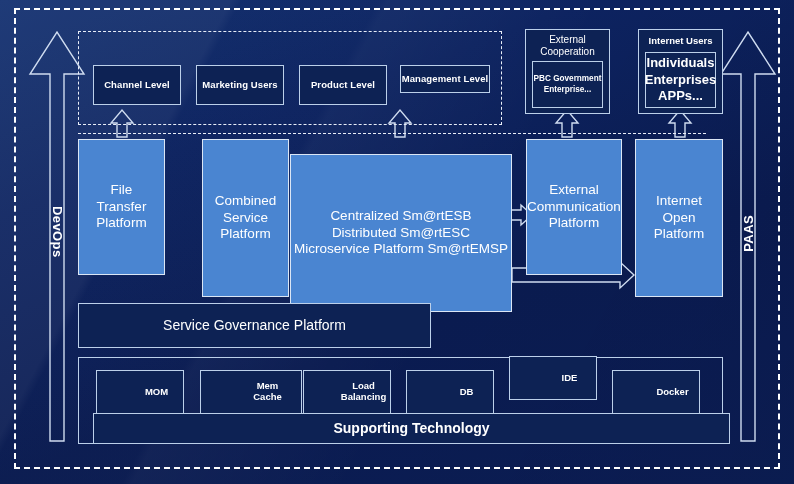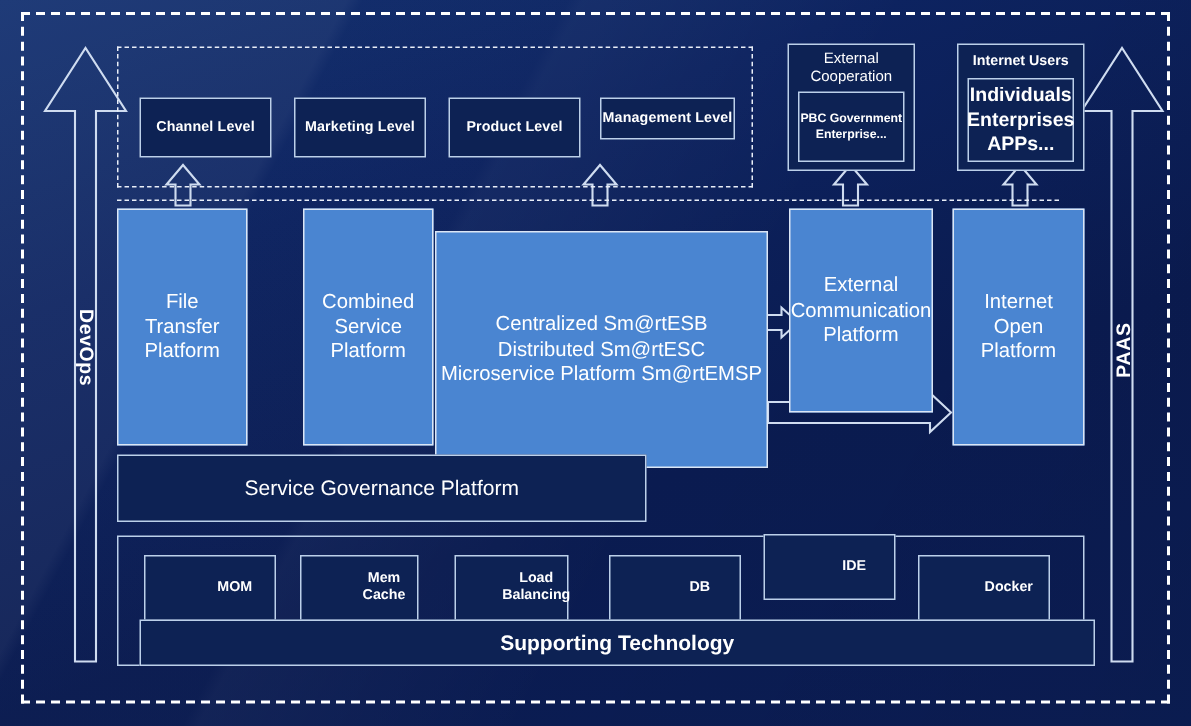--- a/index.html
+++ b/index.html
@@ -87,21 +87,21 @@
 
   <div class="vlabel down" style="left:50px;top:206px;">DevOps</div>
   <div class="vlabel up" style="left:741px;top:215px;">PAAS</div>
 
   <div class="dashbox" style="left:78px;top:31px;width:424px;height:94px;"></div>
 
   <div class="dkbox tiny" style="left:93px;top:65px;width:88px;height:40px;">
     <span>Channel Level</span>
   </div>
   <div class="dkbox tiny" style="left:196px;top:65px;width:88px;height:40px;">
-    <span>Marketing Level</span>
+    <span>Marketing Users</span>
   </div>
   <div class="dkbox tiny" style="left:299px;top:65px;width:88px;height:40px;">
     <span>Product Level</span>
   </div>
   <div class="dkbox tiny" style="left:400px;top:65px;width:90px;height:28px;">
     <span>Management Level</span>
   </div>
 
   <div class="dkbox" style="left:525px;top:29px;width:85px;height:85px;flex-direction:column;justify-content:flex-start;padding-top:4px;">
     <div style="font-size:10px;line-height:1.18;">
@@ -124,21 +124,21 @@
   <div class="dkbox" style="left:645px;top:52px;width:71px;height:56px;flex-direction:column;">
     <div style="font-size:13px;font-weight:bold;line-height:1.3;">
       <div>Individuals</div>
       <div>Enterprises</div>
       <div>APPs...</div>
     </div>
   </div>
 
   <div style="position:absolute;left:78px;top:133px;width:628px;height:0;border-top:1.6px dashed #e9eef8;"></div>
 
-  <div class="ltbox plat" style="left:78px;top:139px;width:87px;height:158px;flex-direction:column;">
+  <div class="ltbox plat" style="left:78px;top:139px;width:87px;height:136px;flex-direction:column;">
     <div>File</div>
     <div>Transfer</div>
     <div>Platform</div>
   </div>
 
   <div class="ltbox plat" style="left:190px;top:139px;width:87px;height:158px;flex-direction:column;margin-left:12px;">
     <div>Combined</div>
     <div>Service</div>
     <div>Platform</div>
   </div>
@@ -163,25 +163,25 @@
 
   <div class="dkbox lg" style="left:78px;top:303px;width:353px;height:45px;">
     <span>Service Governance Platform</span>
   </div>
 
   <div class="dkbox" style="left:78px;top:357px;width:645px;height:87px;background:transparent;"></div>
 
   <div class="dkbox small" style="left:96px;top:370px;width:88px;height:44px;flex-direction:column;">
     <div>MOM</div>
   </div>
-  <div class="dkbox small" style="left:200px;top:370px;width:79px;height:44px;flex-direction:column;">
+  <div class="dkbox small" style="left:200px;top:370px;width:102px;height:44px;flex-direction:column;">
     <div>Mem</div>
     <div>Cache</div>
   </div>
-  <div class="dkbox small" style="left:303px;top:370px;width:76px;height:44px;flex-direction:column;">
+  <div class="dkbox small" style="left:303px;top:370px;width:88px;height:44px;flex-direction:column;">
     <div>Load</div>
     <div>Balancing</div>
   </div>
   <div class="dkbox small" style="left:406px;top:370px;width:88px;height:44px;flex-direction:column;">
     <div>DB</div>
   </div>
   <div class="dkbox small" style="left:509px;top:356px;width:88px;height:44px;flex-direction:column;">
     <div>IDE</div>
   </div>
   <div class="dkbox small" style="left:612px;top:370px;width:88px;height:44px;flex-direction:column;">

